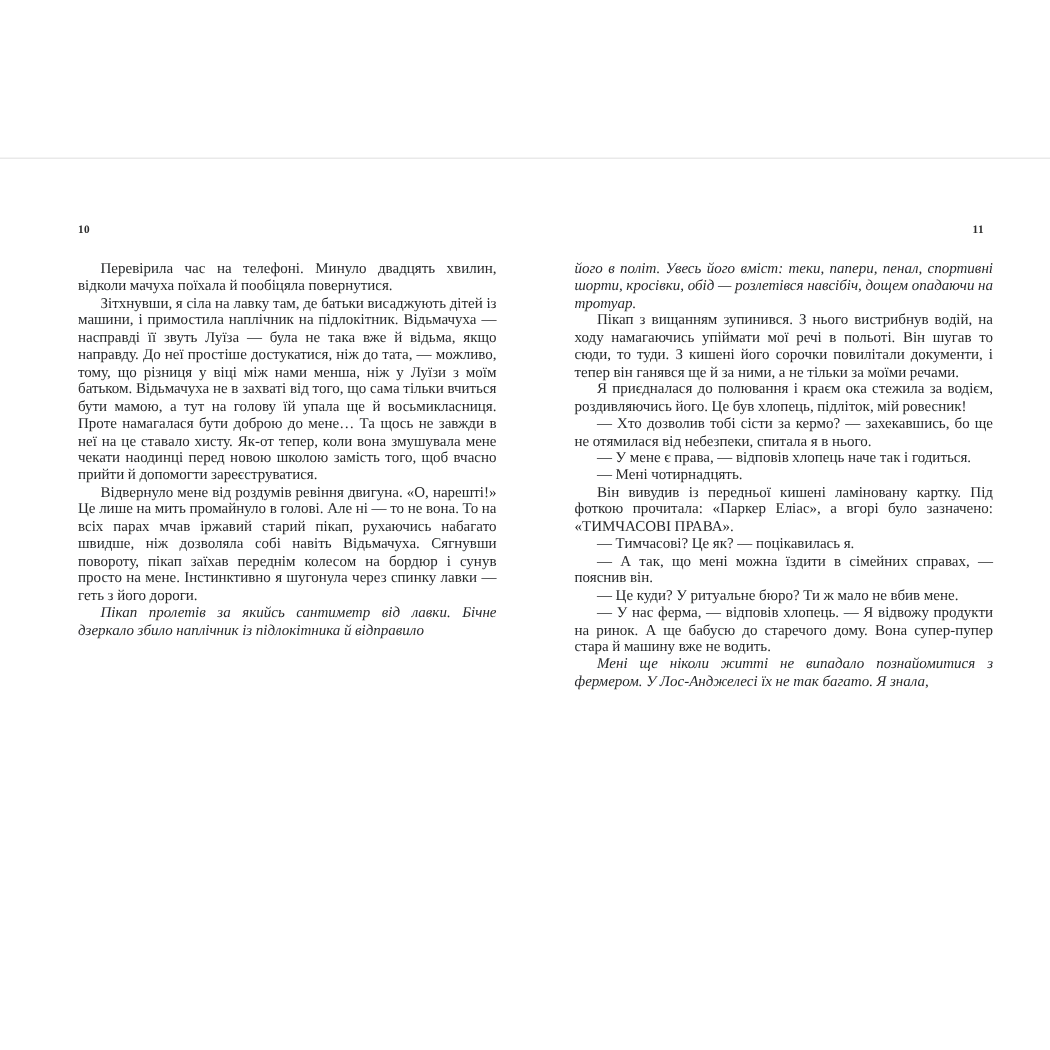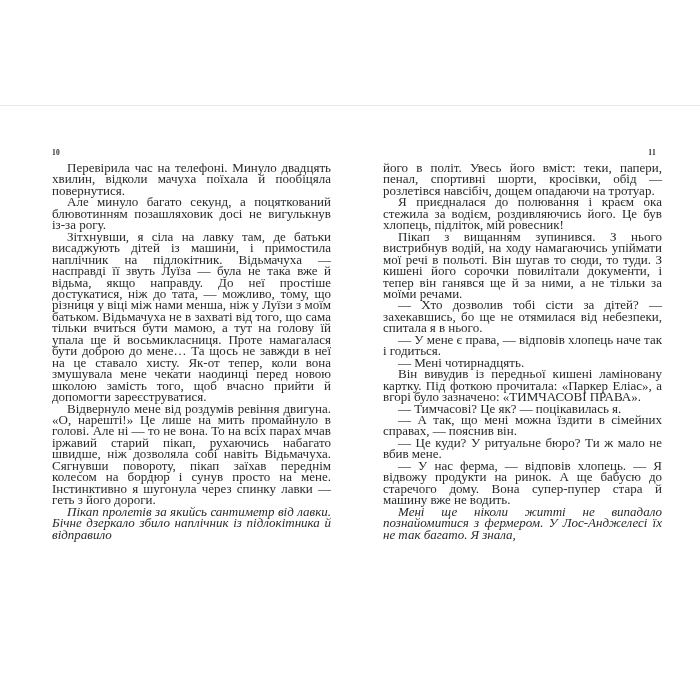--- a/index.html
+++ b/index.html
@@ -59,40 +59,41 @@
     font-weight: 700;
     letter-spacing: 0.3px;
     color: #2b2b2b;
     line-height: 1;
   }
   .page-left .folio { left: 52px; }
   .page-right .folio { right: 44px; }
 
   .textblock {
     position: absolute;
-    top: 56px;
+    top: 68px;
     width: 279px;
-    font-size: 13px;
+    font-size: 10px;
     line-height: 11.45px;
     color: #27292b;
     text-align: justify;
     text-justify: inter-word;
     -webkit-hyphens: manual;
     hyphens: manual;
     word-spacing: -0.1px;
   }
   .page-left .textblock { left: 52px; }
   .page-right .textblock { left: 33px; }
 
   .textblock p {
     margin: 0;
     text-indent: 15px;
   }
   .textblock p.noindent {
     text-indent: 0;
+    font-style: italic;
   }
   
   .textblock p:last-child {
     margin-bottom: 0;
     font-style: italic;
   }
 </style>
 </head>
 <body>
 
@@ -100,34 +101,33 @@
 
   <div class="page-edge-top"></div>
   <div class="page-edge-left"></div>
 
   <div class="pages">
 
     <div class="page page-left">
       <div class="folio">10</div>
       <div class="textblock">
         <p>Перевірила час на телефоні. Минуло двадцять хвилин, відколи мачуха поїхала й пообіцяла повернутися.</p>
-        <p>Але минуло багато секунд, а поцяткований блювотинням позашляховик досі не вигулькнув із-за рогу.</p>
         <p>Зітхнувши, я сіла на лавку там, де батьки висаджують дітей із машини, і примостила наплічник на підлокітник. Відьмачуха — насправді її звуть Луїза — була не така вже й відьма, якщо направду. До неї простіше достукатися, ніж до тата, — можливо, тому, що різниця у віці між нами менша, ніж у Луїзи з моїм батьком. Відьмачуха не в захваті від того, що сама тільки вчиться бути мамою, а тут на голову їй упала ще й восьмикласниця. Проте намагалася бути доброю до мене… Та щось не завжди в неї на це ставало хисту. Як-от тепер, коли вона змушувала мене чекати наодинці перед новою школою замість того, щоб вчасно прийти й допомогти зареєструватися.</p>
         <p>Відвернуло мене від роздумів ревіння двигуна. «О, нарешті!» Це лише на мить промайнуло в голові. Але ні — то не вона. То на всіх парах мчав іржавий старий пікап, рухаючись набагато швидше, ніж дозволяла собі навіть Відьмачуха. Сягнувши повороту, пікап заїхав переднім колесом на бордюр і сунув просто на мене. Інстинктивно я шугонула через спинку лавки — геть з його дороги.</p>
         <p>Пікап пролетів за якийсь сантиметр від лавки. Бічне дзеркало збило наплічник із підлокітника й відправило</p>
       </div>
     </div>
 
     <div class="page page-right">
       <div class="folio">11</div>
       <div class="textblock">
         <p class="noindent">його в політ. Увесь його вміст: теки, папери, пенал, спортивні шорти, кросівки, обід — розлетівся навсібіч, дощем опадаючи на тротуар.</p>
+        <p>Пікап з вищанням зупинився. З нього вистрибнув водій, на ходу намагаючись упіймати мої речі в польоті. Він шугав то сюди, то туди. З кишені його сорочки повилітали документи, і тепер він ганявся ще й за ними, а не тільки за моїми речами.</p>
         <p>Я приєдналася до полювання і краєм ока стежила за водієм, роздивляючись його. Це був хлопець, підліток, мій ровесник!</p>
-        <p>Пікап з вищанням зупинився. З нього вистрибнув водій, на ходу намагаючись упіймати мої речі в польоті. Він шугав то сюди, то туди. З кишені його сорочки повилітали документи, і тепер він ганявся ще й за ними, а не тільки за моїми речами.</p>
-        <p>— Хто дозволив тобі сісти за дітей? — захекавшись, бо ще не отямилася від небезпеки, спитала я в нього.</p>
+        <p>— Хто дозволив тобі сісти за кермо? — захекавшись, бо ще не отямилася від небезпеки, спитала я в нього.</p>
         <p>— У мене є права, — відповів хлопець наче так і годиться.</p>
         <p>— Мені чотирнадцять.</p>
         <p>Він вивудив із передньої кишені ламіновану картку. Під фоткою прочитала: «Паркер Еліас», а вгорі було зазначено: «ТИМЧАСОВІ ПРАВА».</p>
         <p>— Тимчасові? Це як? — поцікавилась я.</p>
         <p>— А так, що мені можна їздити в сімейних справах, — пояснив він.</p>
         <p>— Це куди? У ритуальне бюро? Ти ж мало не вбив мене.</p>
         <p>— У нас ферма, — відповів хлопець. — Я відвожу продукти на ринок. А ще бабусю до старечого дому. Вона супер-пупер стара й машину вже не водить.</p>
         <p>Мені ще ніколи житті не випадало познайомитися з фермером. У Лос-Анджелесі їх не так багато. Я знала,</p>
       </div>
     </div>

